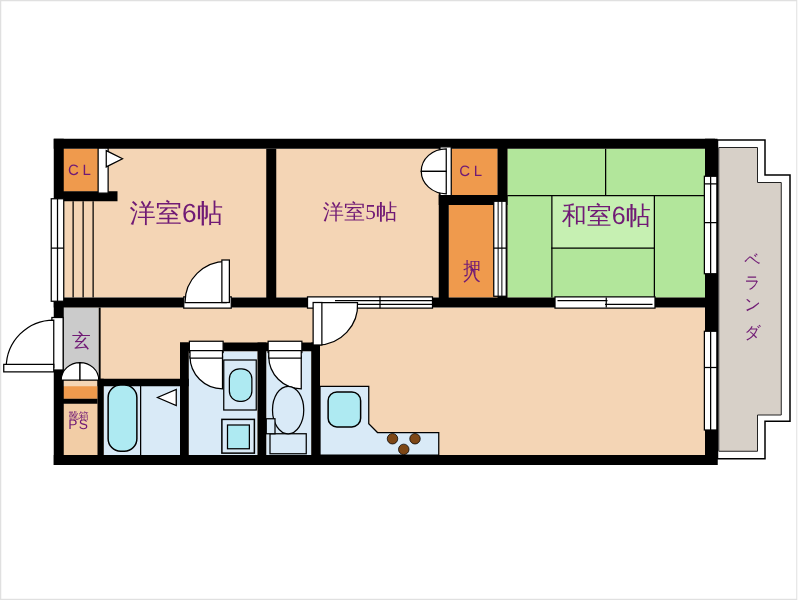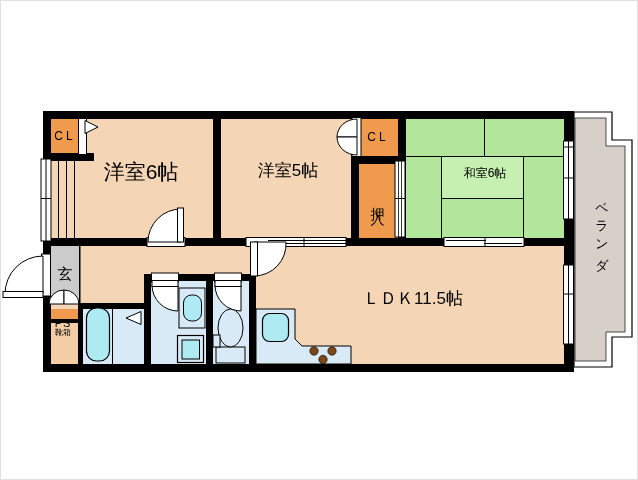--- a/index.html
+++ b/index.html
@@ -1,19 +1,19 @@
 <!DOCTYPE html>
 <html><head>
 <meta charset="utf-8">
 <style>
   html,body{margin:0;padding:0;background:#fff;}
   #stage{position:relative;width:638px;height:480px;background:#ffffff;overflow:hidden;
          font-family:"Liberation Sans",sans-serif;box-sizing:border-box;border:1px solid #e0e0e0;}
   #plan-svg{position:absolute;left:0;top:0;}
-  .lbl{position:absolute;transform:translate(-50%,-50%);color:#000000;white-space:nowrap;
+  .lbl{position:absolute;transform:translate(-50%,-50%);color:#701a75;white-space:nowrap;
        line-height:1;user-select:none;}
   .vtext{writing-mode:vertical-rl;text-orientation:upright;transform:translate(-50%,-50%);}
 </style>
 </head>
 <body>
 
 <div id="stage">
 <svg id="plan-svg" width="638" height="480" viewBox="0 0 638 480">
 
   <g>
@@ -156,23 +156,22 @@
     <rect x="261.5" y="312.5" width="26" height="28" rx="7" stroke="#000" stroke-width="1.2" fill="#aeeaf2"></rect>
     <g stroke="#000" stroke-width="0.6" fill="#7d4716">
       <circle cx="313" cy="350" r="4.2"></circle>
       <circle cx="331" cy="350" r="4.2"></circle>
       <circle cx="322" cy="358.5" r="4.2"></circle>
     </g>
   </g>
 </svg>
 
   <div class="lbl" style="left:140px;top:170px;font-size:21px;">洋室6帖</div>
-  <div class="lbl" style="left:287px;top:169px;font-size:17px;">洋室5帖</div>
-  <div class="lbl" style="left:484px;top:172px;font-size:12px;">和室6帖</div>
-  <div class="lbl" style="left:412px;top:297px;font-size:17px;">ＬＤＫ11.5帖</div>
+  <div class="lbl" style="left:287px;top:169px;font-size:17px;font-family:Liberation Serif, serif;">洋室5帖</div>
+  <div class="lbl" style="left:484px;top:172px;font-size:20px;">和室6帖</div>
   <div class="lbl" style="left:64px;top:135px;font-size:12px;letter-spacing:3px;">CL</div>
   <div class="lbl" style="left:377px;top:136px;font-size:12px;letter-spacing:3px;">CL</div>
   <div class="lbl vtext" style="left:377px;top:199px;font-size:14px;letter-spacing:4px;">押入</div>
   <div class="lbl" style="left:64px;top:272px;font-size:15px;">玄</div>
   <div class="lbl" style="left:62px;top:332px;font-size:8px;">靴箱</div>
-  <div class="lbl" style="left:62px;top:322px;font-size:11px;letter-spacing:1px;">PS</div>
+  <div class="lbl" style="left:62px;top:340px;font-size:11px;letter-spacing:1px;">PS</div>
   <div class="lbl vtext" style="left:601px;top:229px;font-size:13px;letter-spacing:4px;">ベランダ</div>
 </div>
 
 </body></html>

